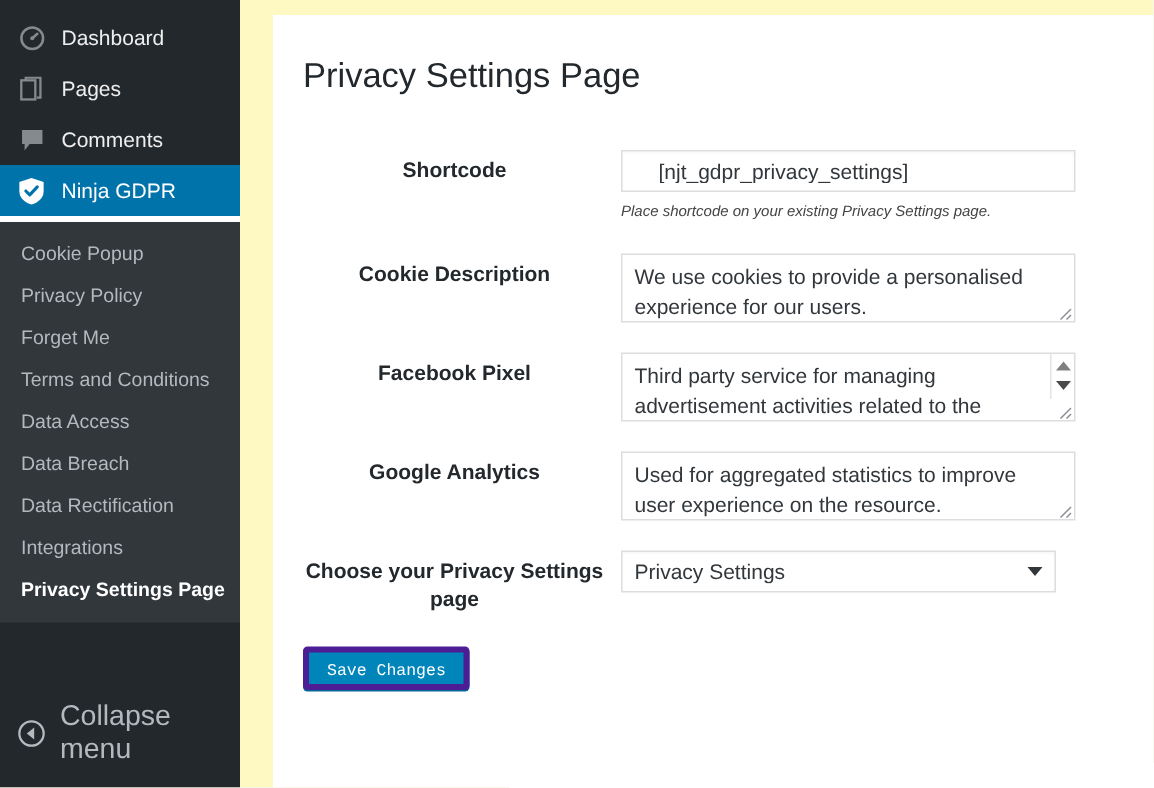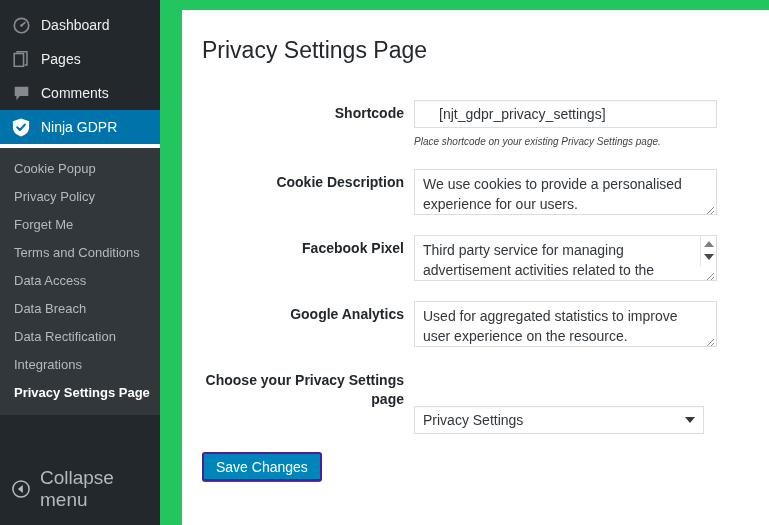--- a/index.html
+++ b/index.html
@@ -8,21 +8,21 @@
     width: 769px; height: 525px;
     overflow: hidden;
     background: #f1f1f1;
     font-family: "Liberation Sans", sans-serif;
   }
 
   #screen {
     position: relative;
     width: 769px;
     height: 525px;
-    background: #22c55e;
+    background: #fef9c3;
   }
 
   
   #sidebar {
     position: absolute;
     left: 0; top: 0;
     width: 160px;
     height: 525px;
     background: #23282d;
     overflow: hidden;
@@ -113,21 +113,21 @@
     line-height: 1.3;
   }
 
   .form-table {
     margin-top: 24px;
     width: 100%;
     border-collapse: collapse;
   }
   .form-table tr { vertical-align: top; }
   .form-table th {
-    text-align: right;
+    text-align: center;
     font-size: 14px;
     font-weight: bold;
     color: #23282d;
     padding: 14px 10px 14px 20px;
     width: 232px;
     line-height: 1.35;
   }
   .form-table td {
     padding: 10px 10px 10px 0;
   }
@@ -199,21 +199,21 @@
     border-right: 5px solid transparent;
     border-bottom: 6px solid #808080;
   }
   .tri-down {
     width: 0; height: 0;
     border-left: 5px solid transparent;
     border-right: 5px solid transparent;
     border-top: 6px solid #4a4a4a;
   }
 
-  .sel-wrap { position: relative; width: 290px; margin-top: 39px; }
+  .sel-wrap { position: relative; width: 290px; }
   .sel {
     width: 290px;
     height: 28px;
     padding: 3px 26px 3px 8px;
     font-family: "Liberation Sans", sans-serif;
     font-size: 14px;
     color: #32373c;
     background: #fff;
     border: 1px solid #ddd;
     border-radius: 0;
@@ -228,24 +228,24 @@
     width: 0; height: 0;
     border-left: 5px solid transparent;
     border-right: 5px solid transparent;
     border-top: 6px solid #32373c;
     pointer-events: none;
   }
 
   .submit-row { padding: 8px 0 0 20px; }
   .btn-primary {
     background: #0085ba;
-    border: 2px solid #4c1d95;
+    border: 4px solid #4c1d95;
     color: #fff;
-    font-family: Liberation Sans, sans-serif;
-    font-size: 14px;
+    font-family: Liberation Mono, monospace;
+    font-size: 11px;
     padding: 0 12px;
     height: 29px;
     line-height: 27px;
     border-radius: 3px;
     cursor: pointer;
     box-shadow: 0 1px 0 #006799;
   }
 </style>
 </head>
 <body>

